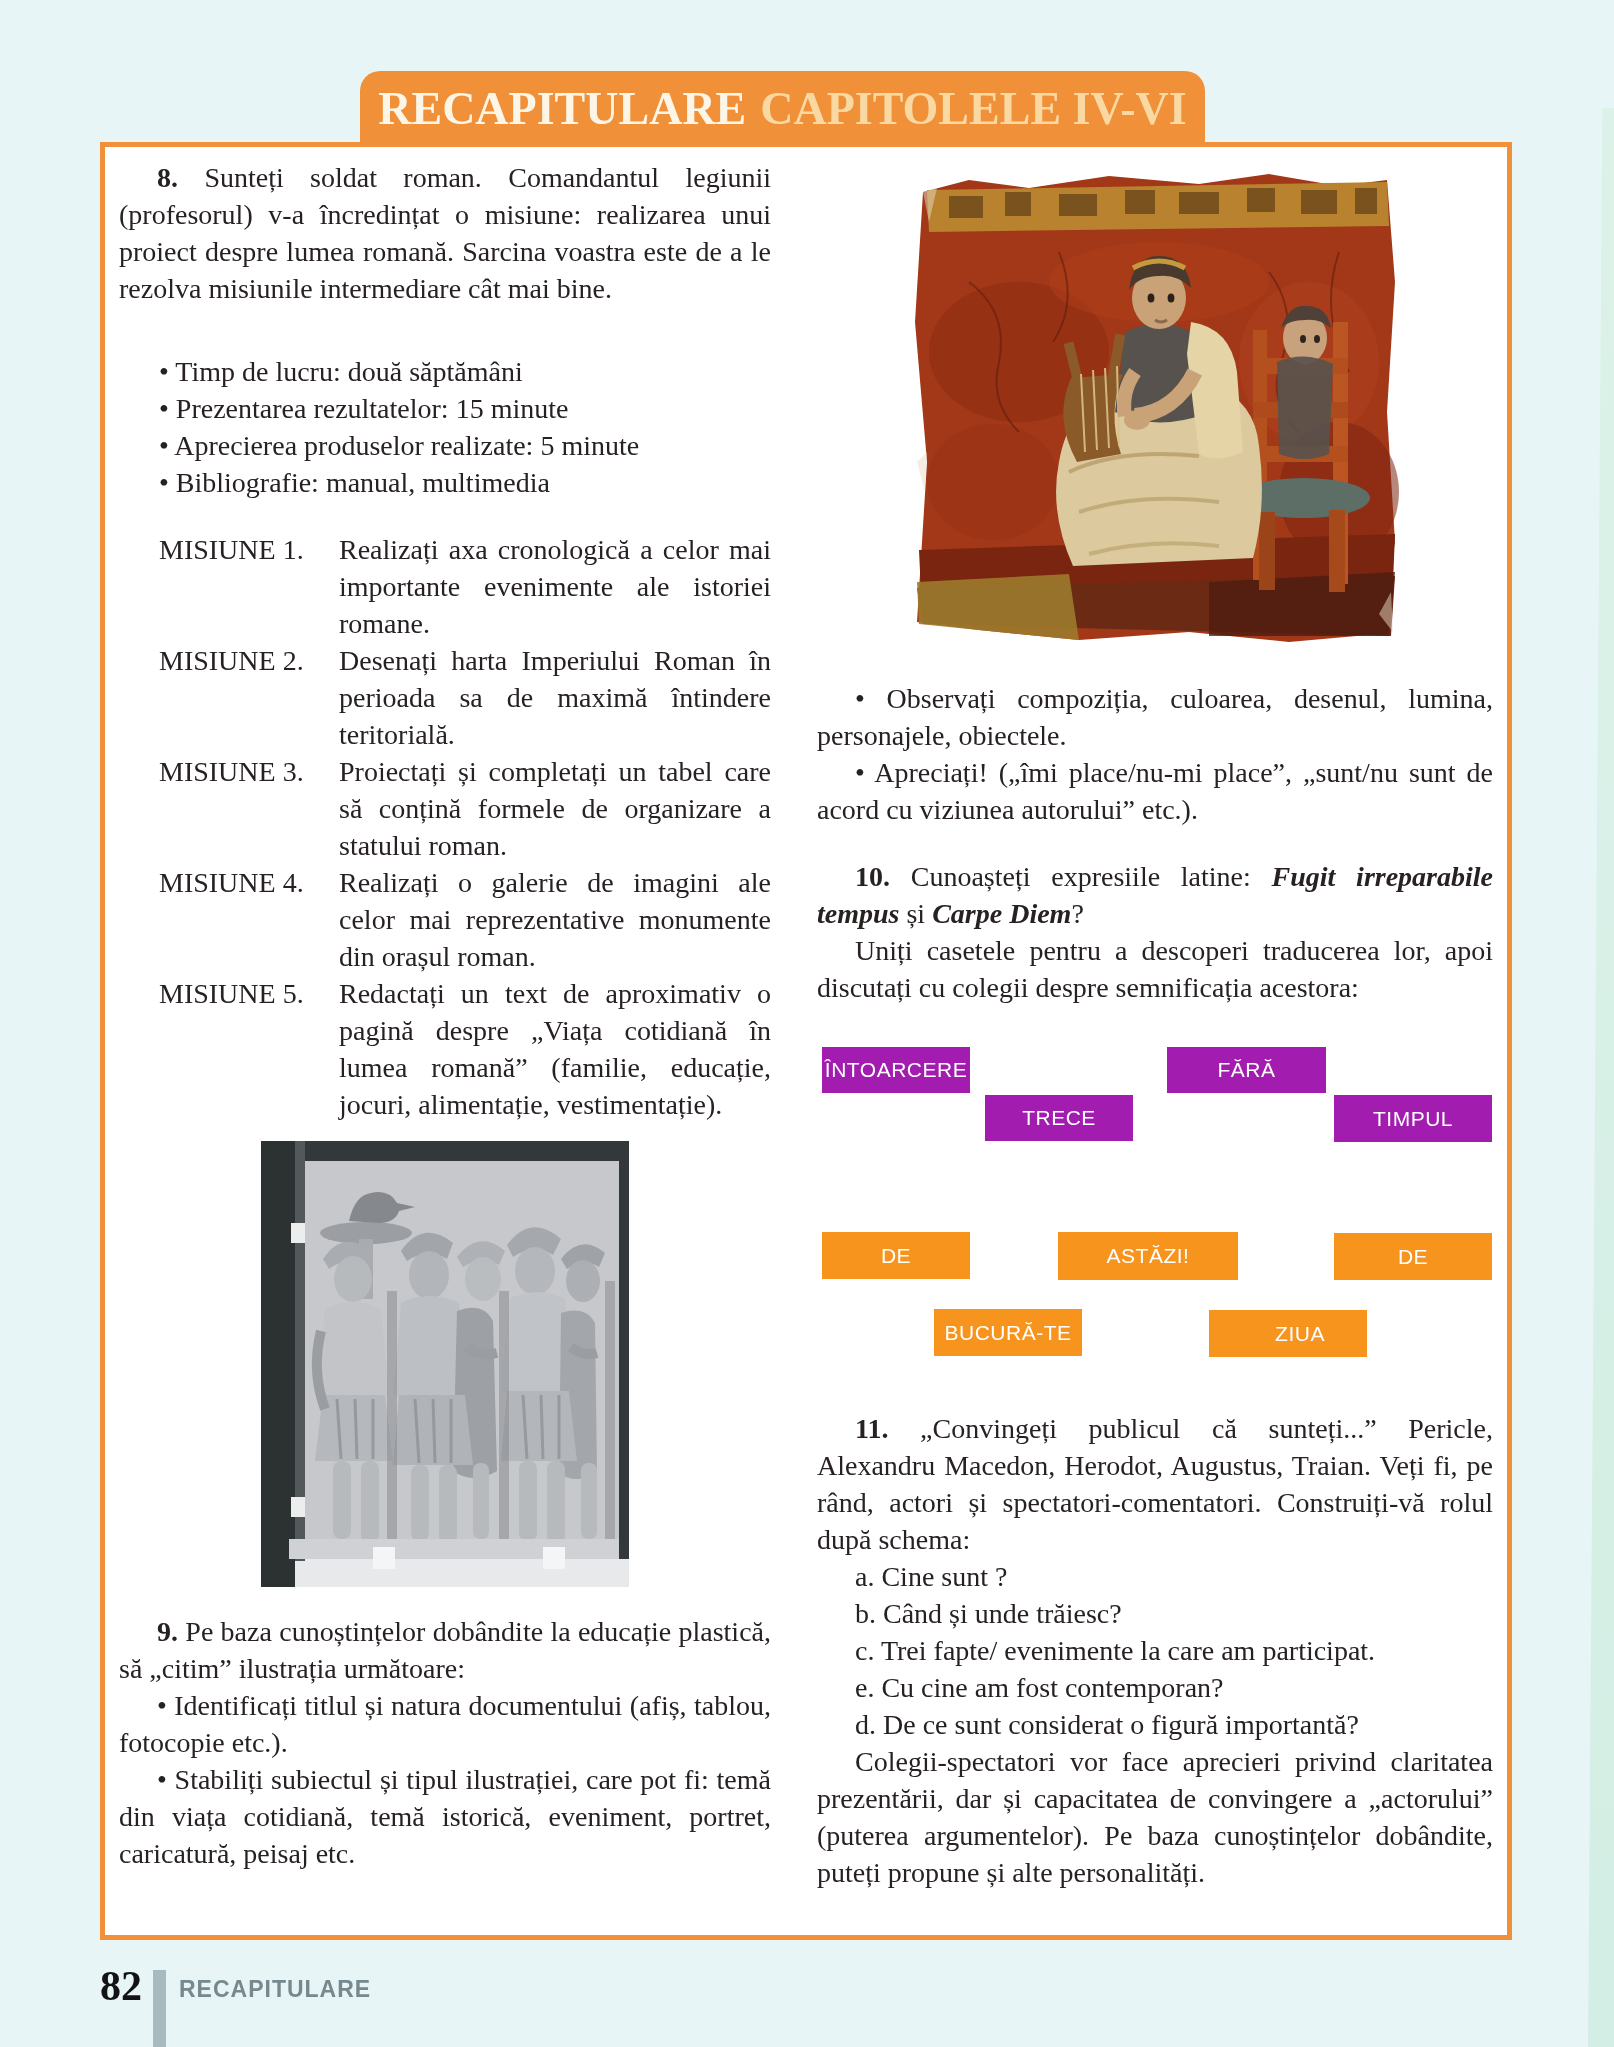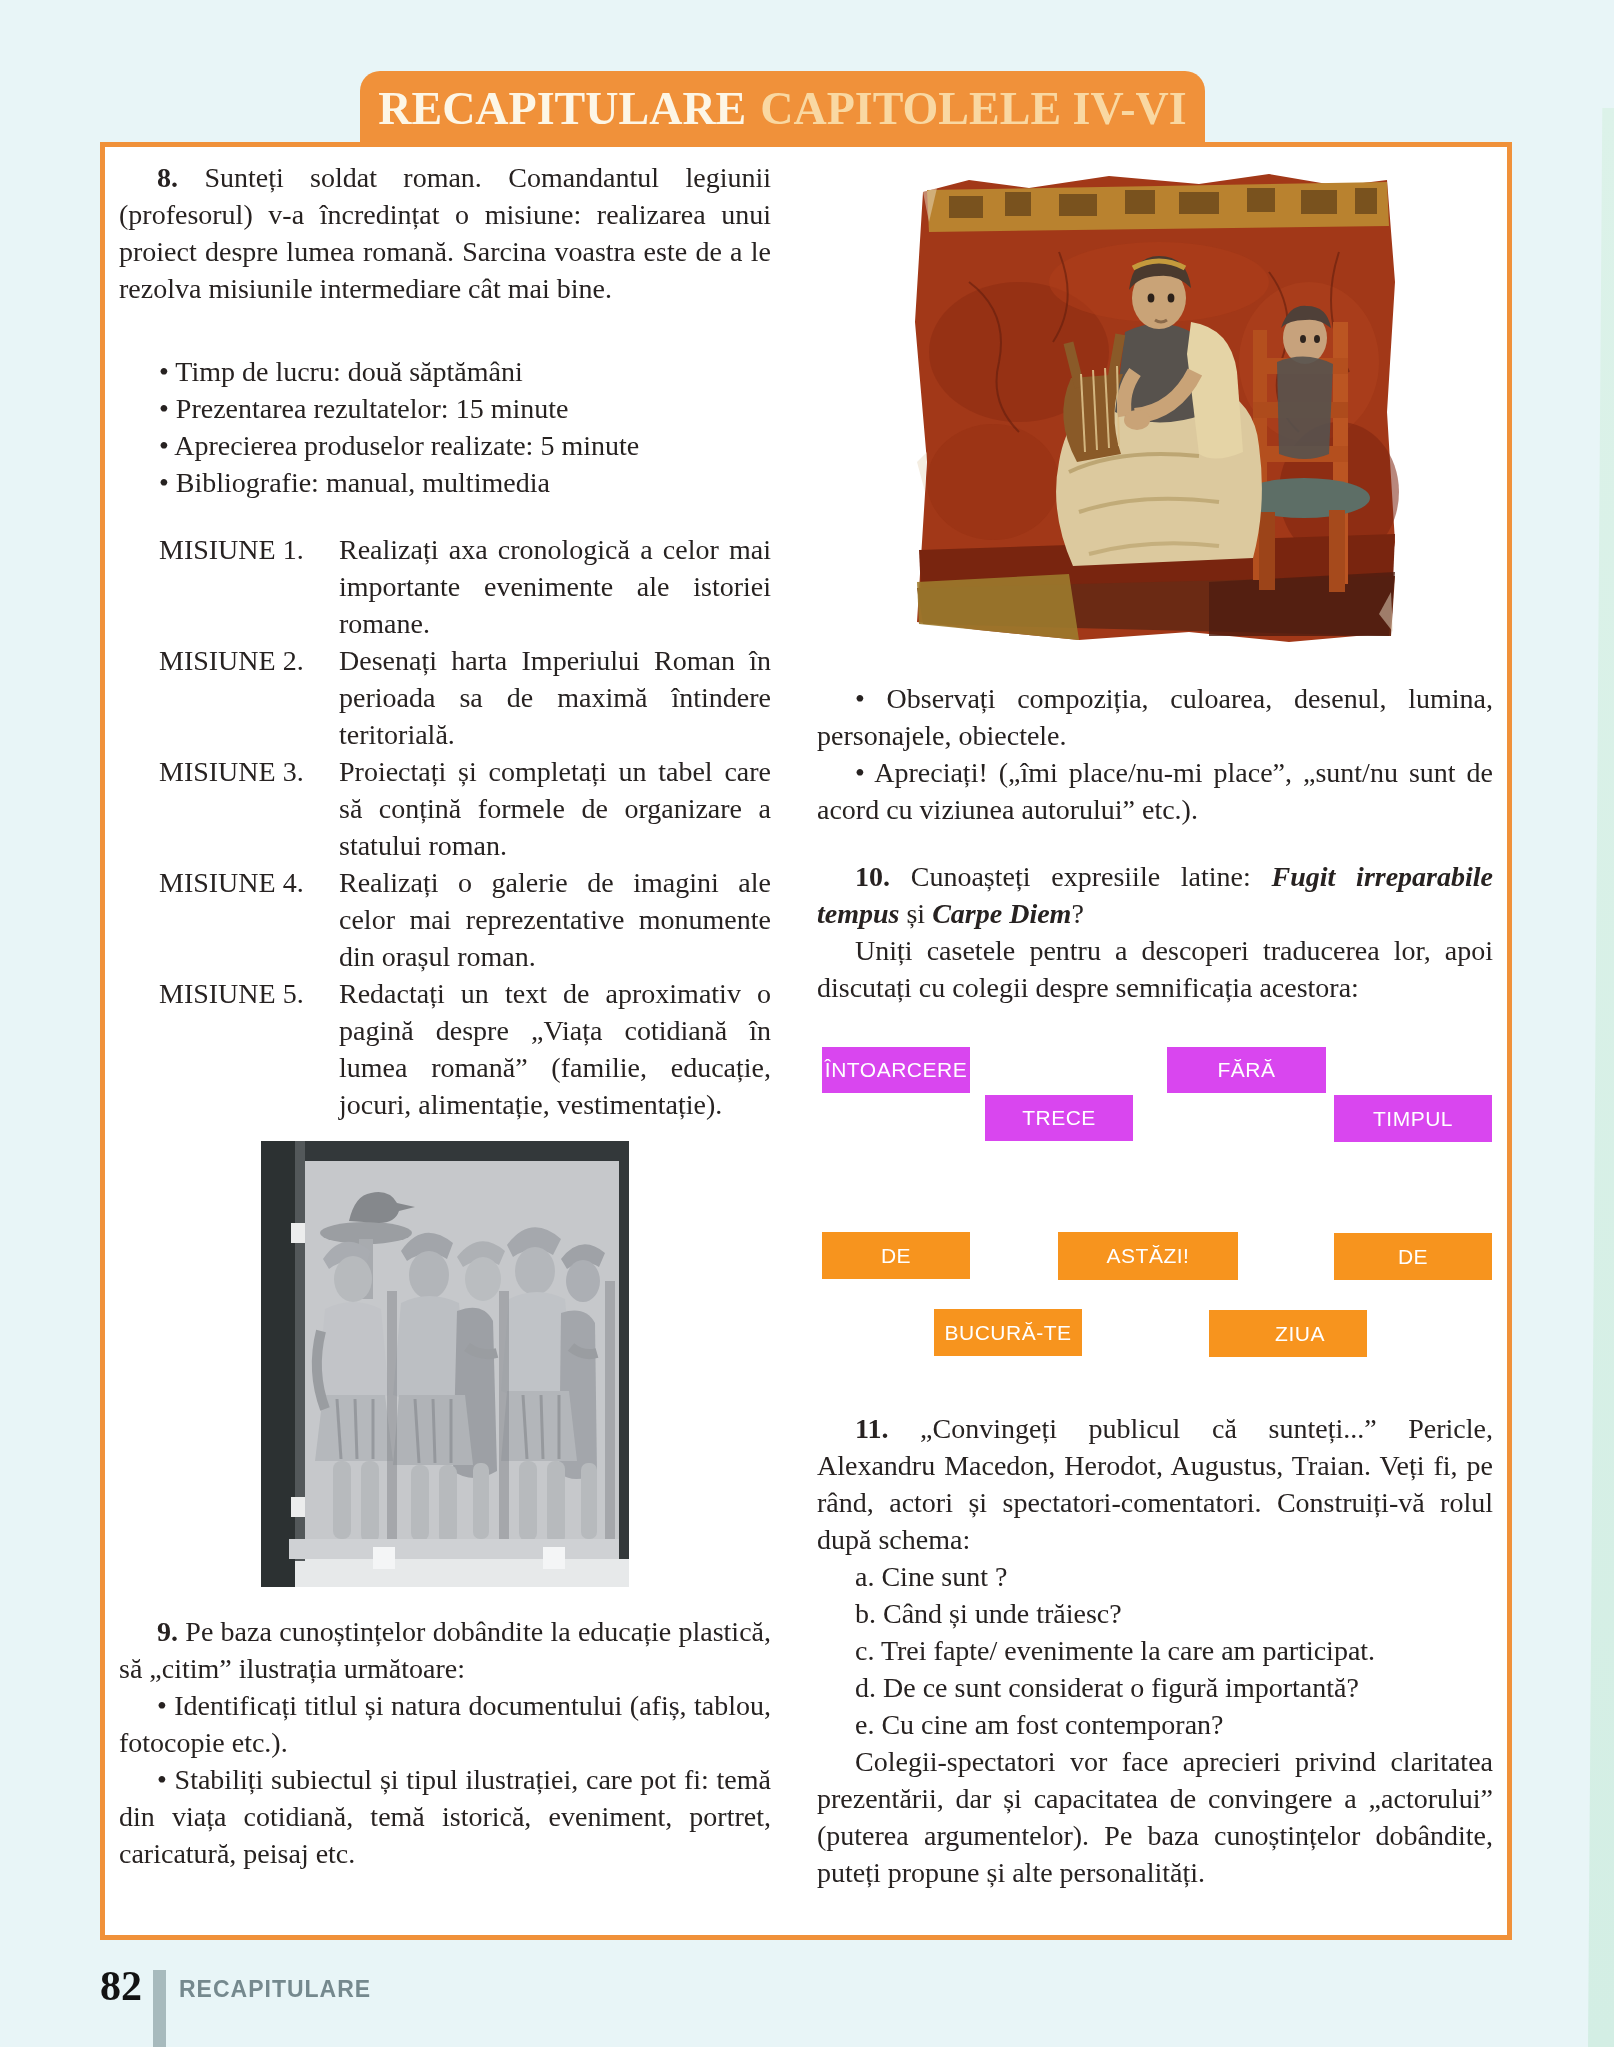--- a/index.html
+++ b/index.html
@@ -49,21 +49,21 @@
   .fresco-wrap { margin:15px auto 0 auto; width:492px; height:490px; }
   .rb1 { margin-top:28px; }
   .p10 { margin-top:30px; }
   .lat { font-style:italic; font-weight:bold; }
   .diagram { position:relative; margin-top:24px; height:340px; }
   .dbox {
     position:absolute; display:flex; align-items:center; justify-content:center;
     color:#ffffff; font-family:"Liberation Sans", sans-serif;
     font-size:21px; letter-spacing:0.5px;
   }
-  .cyan   { background:#d946ef; }
+  .cyan   { background:#a21caf; }
   .orange { background:#f7941e; }
   .b-intoarcere { left:5px;   top:17px;  width:148px; height:46px; }
   .b-fara       { left:350px; top:17px;  width:159px; height:46px; }
   .b-trece      { left:168px; top:65px;  width:148px; height:46px; }
   .b-timpul     { left:517px; top:65px;  width:158px; height:47px; }
   .b-de1        { left:5px;   top:202px; width:148px; height:47px; }
   .b-astazi     { left:241px; top:202px; width:180px; height:48px; }
   .b-de2        { left:517px; top:203px; width:158px; height:47px; }
   .b-bucurate   { left:117px; top:279px; width:148px; height:47px; }
   .b-ziua       { left:392px; top:280px; width:158px; height:47px;padding-left:24px; }
@@ -324,22 +324,22 @@
       <div class="dbox orange b-astazi">ASTĂZI!</div>
       <div class="dbox orange b-de2">DE</div>
       <div class="dbox orange b-bucurate">BUCURĂ-TE</div>
       <div class="dbox orange b-ziua">ZIUA</div>
     </div>
 
     <p class="p11 just ind"><b>11.</b> <span>„Convingeți publicul că sunteți...” Pericle, Alexandru Macedon, Herodot, Augustus, Traian. Veți fi, pe rând, actori și spectatori-comentatori. Construiți-vă rolul după schema:</span></p>
     <div class="itm">a. Cine sunt ?</div>
     <div class="itm">b. Când și unde trăiesc?</div>
     <div class="itm">c. Trei fapte/ evenimente la care am participat.</div>
+    <div class="itm">e. Cu cine am fost contemporan?</div>
     <div class="itm">d. De ce sunt considerat o figură importantă?</div>
-    <div class="itm">e. Cu cine am fost contemporan?</div>
     <p class="just ind">Colegii-spectatori  vor face aprecieri privind claritatea prezentării, dar și capacitatea de convingere a „actorului” (puterea argumentelor). Pe baza cunoștințelor dobândite, puteți propune și alte personalități.</p>
   </div>
 </div>
 
 <div class="footer">
   <span class="pagenum">82</span>
   <span class="footbar"></span>
   <span class="footlabel">RECAPITULARE</span>
 </div>
 

